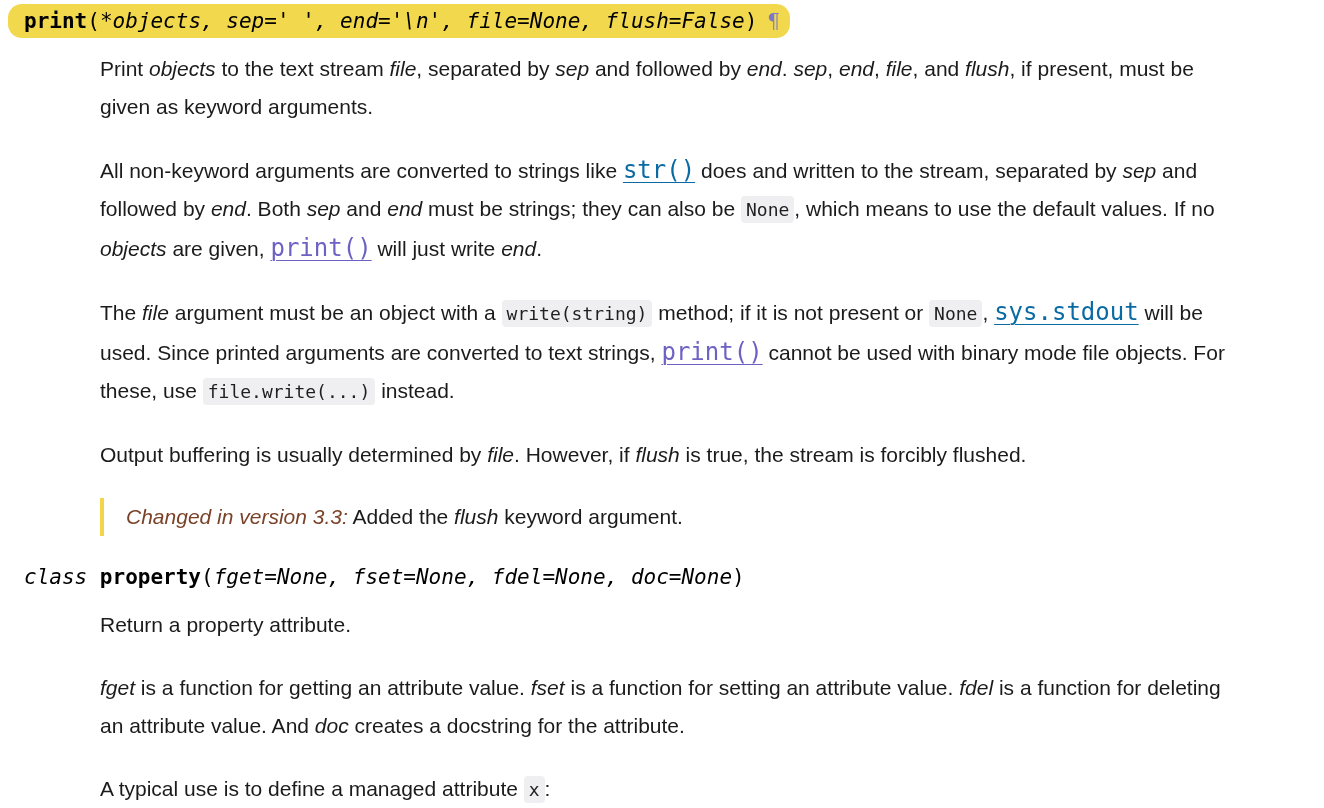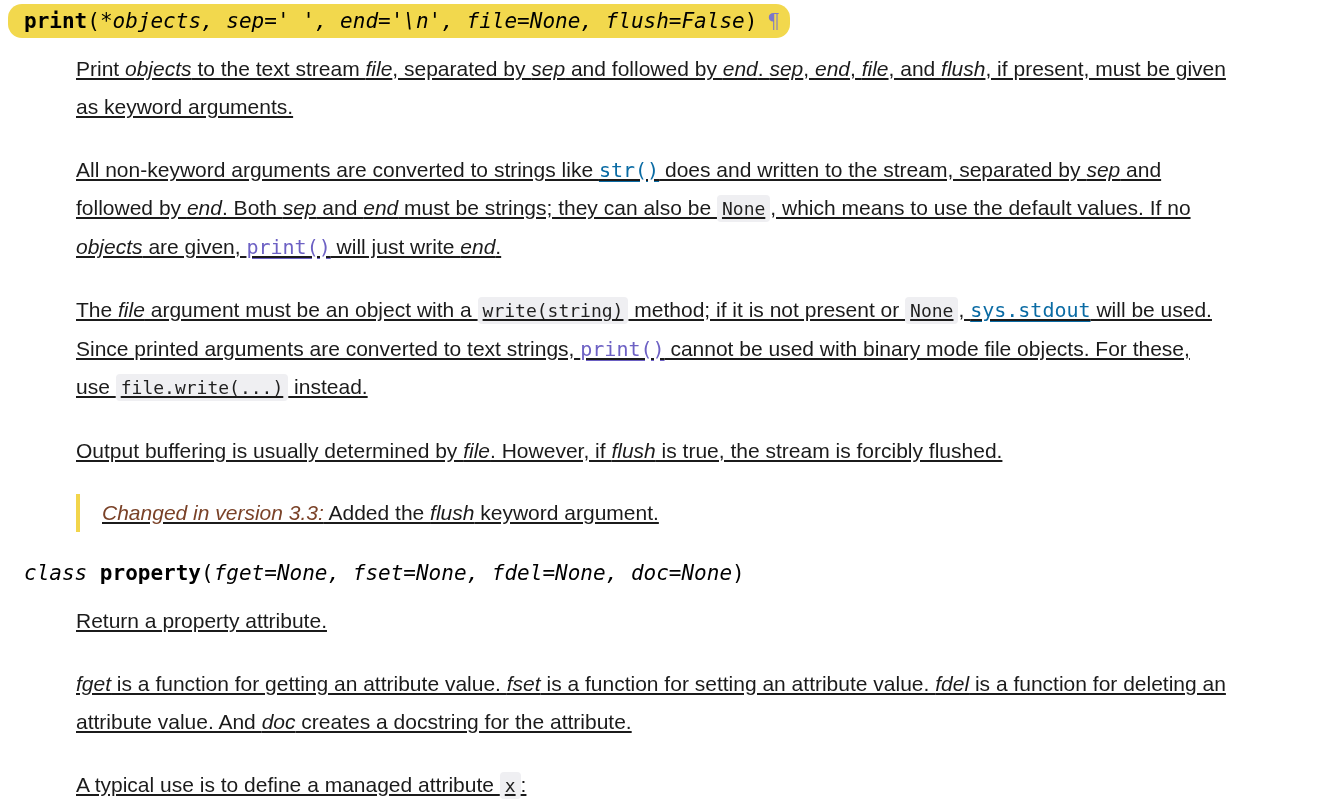--- a/index.html
+++ b/index.html
@@ -41,39 +41,39 @@
   .run-sig-prefix { font-style: italic; }
   .run-sig-paren { font-style: normal; }
   .run-sig-params { font-style: italic; }
   a.headerlink {
     color: var(--headerlink);
     text-decoration: none;
     margin-left: 10px;
     font-family: "DejaVu Serif", serif;
     font-size: 20px;
   }
-  dd.body { margin-left: 68px; text-decoration: underline; }
+  dd.body { margin-left: 92px; }
   dd.body p {
     line-height: 38px;
     margin-top: 12px;
   }
   dd.body p + p { margin-top: 25px; }
   .run-p { font-style: normal; }
   .run-i { font-style: italic; }
   code.run-c {
     font-family: "DejaVu Sans Mono", "Liberation Mono", monospace;
     font-size: 18px;
     background: var(--code-bg);
     border-radius: 4px;
     padding: 3px 5px;
     color: #1f1f1f;
   }
   a.run-l, a.run-lv {
     font-family: "DejaVu Sans Mono", "Liberation Mono", monospace;
-    font-size: 20px;
+    font-size: 24px;
     text-decoration: underline;
     text-underline-offset: 4px;
     text-decoration-thickness: 1px;
   }
   a.run-l { color: var(--link-blue); }
   a.run-lv { color: var(--link-purple); text-align: center; }
   .run-vc { font-style: italic; color: var(--changed-color); }
   .versionchanged {
     margin-top: 24px;
     border-left: 4px solid var(--changed-bar);

